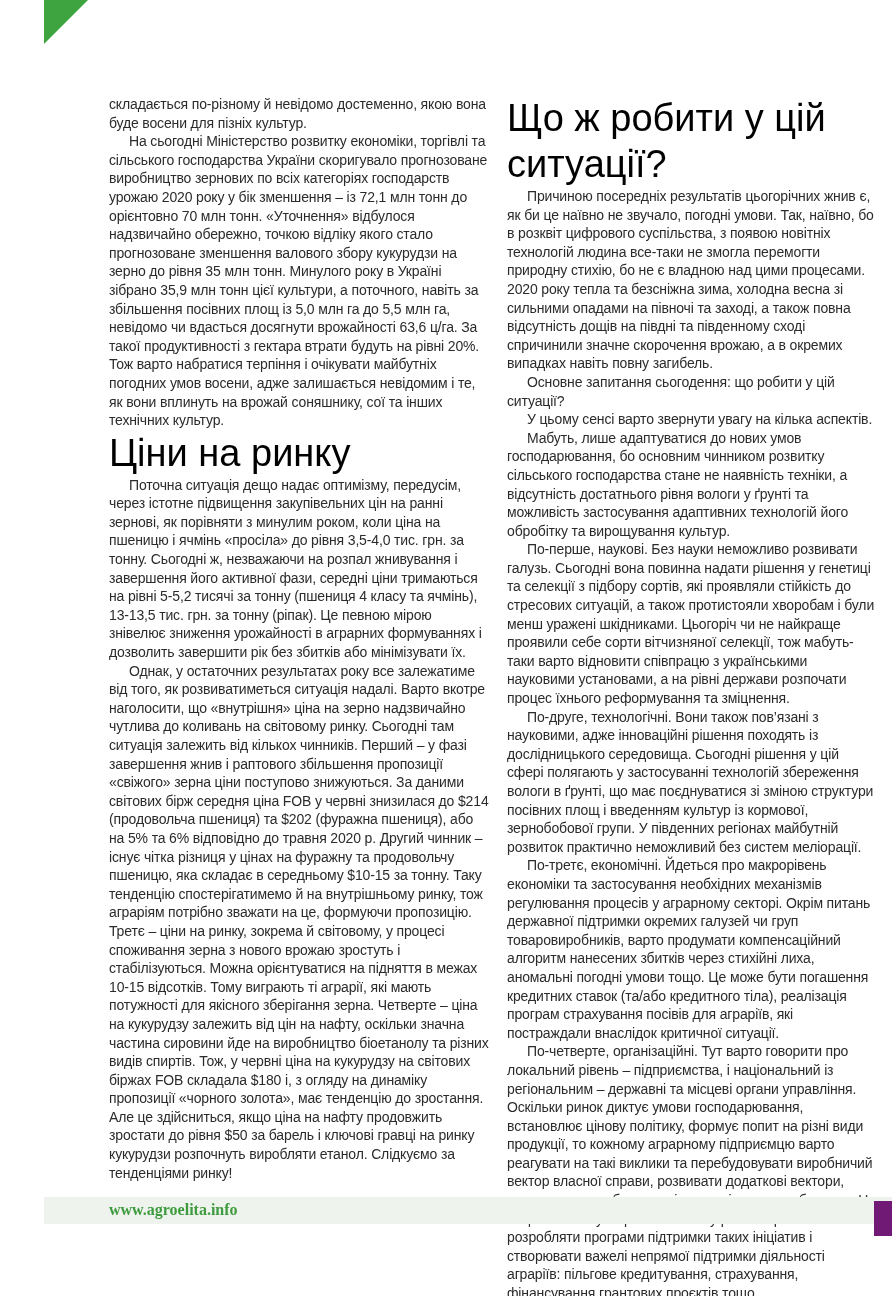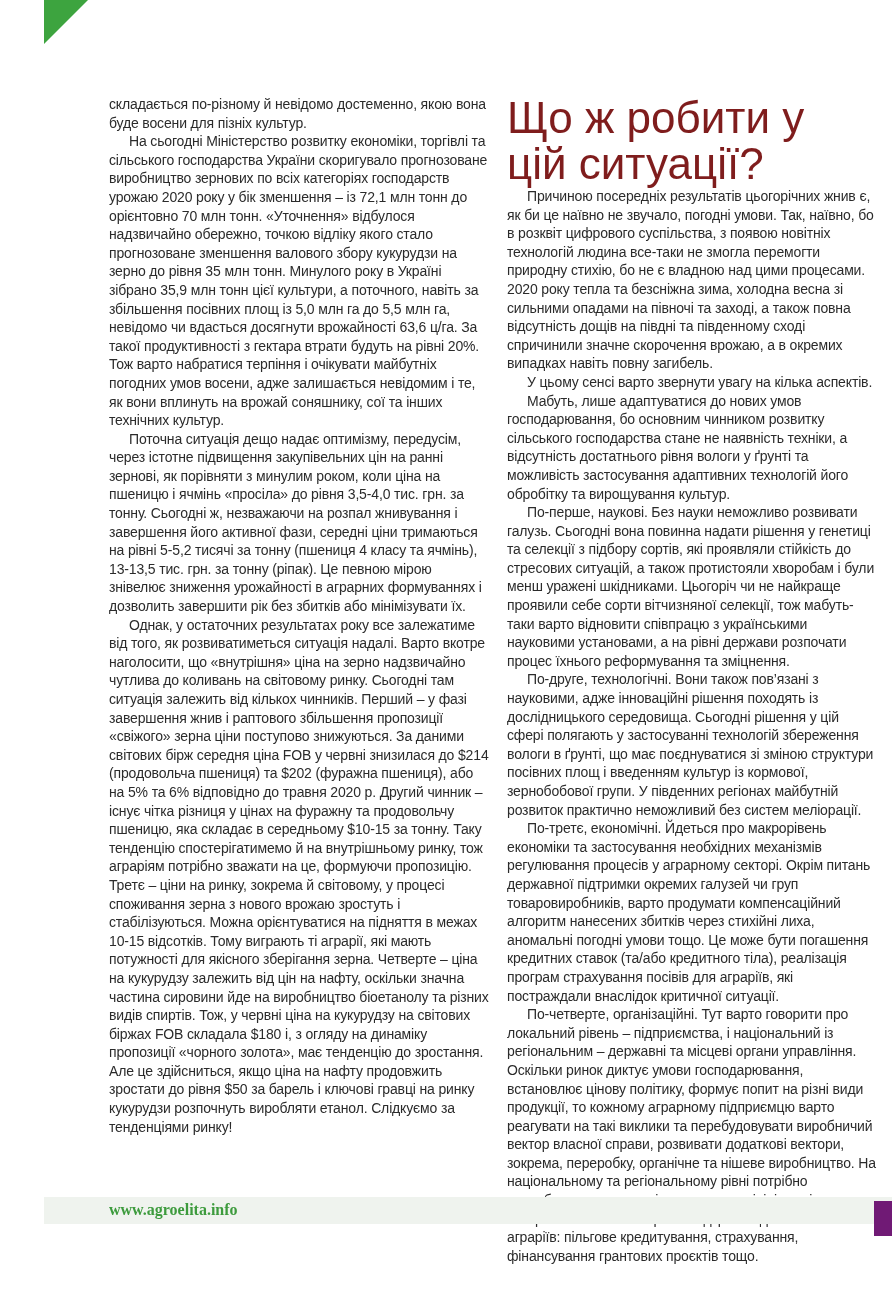--- a/index.html
+++ b/index.html
@@ -32,23 +32,23 @@
     font-size:14px;
     line-height:18.6px;
     letter-spacing:-0.15px;
     text-align:left;
   }
   .col p.indent{text-indent:20px;}
   h1.section-heading{
     margin:0;
     font-family:"Liberation Sans","DejaVu Sans",sans-serif;
     font-weight:400;
-    font-size:44px;
+    font-size:38px;
     line-height:46px;
-    color:#7f1d1d;
+    color:#000000;
     letter-spacing:0;
   }
   .heading-prices{margin-top:26px;margin-bottom:16px;}
   .heading-situation{margin-top:-6px;margin-bottom:18px;}
   .footer-band{
     position:absolute;
     left:0;right:0;top:1197px;height:27px;
     background:#eff3ee;
   }
   .footer-site{
@@ -77,29 +77,31 @@
 <div class="page">
 
   <div class="corner-triangle"></div>
 
   <div class="content">
 
     <div class="col col-left">
       <p>складається по-різному й невідомо достеменно, якою вона буде восени для пізніх культур.</p>
       <p class="indent">На сьогодні Міністерство розвитку економіки, торгівлі та сільського господарства України скоригувало прогнозоване виробництво зернових по всіх категоріях господарств урожаю 2020 року у бік зменшення – із 72,1 млн тонн до орієнтовно 70 млн тонн. «Уточнення» відбулося надзвичайно обережно, точкою відліку якого стало прогнозоване зменшення валового збору кукурудзи на зерно до рівня 35 млн тонн. Минулого року в Україні зібрано 35,9 млн тонн цієї культури, а поточного, навіть за збільшення посівних площ із 5,0 млн га до 5,5 млн га, невідомо чи вдасться досягнути врожайності 63,6 ц/га. За такої продуктивності з гектара втрати будуть на рівні 20%. Тож варто набратися терпіння і очікувати майбутніх погодних умов восени, адже залишається невідомим і те, як вони вплинуть на врожай соняшнику, сої та інших технічних культур.</p>
 
+      <h1 class="section-heading heading-prices">Ціни на ринку</h1>
 
       <p class="indent">Поточна ситуація дещо надає оптимізму, передусім, через істотне підвищення закупівельних цін на ранні зернові, як порівняти з минулим роком, коли ціна на пшеницю і ячмінь «просіла» до рівня 3,5-4,0 тис. грн. за тонну. Сьогодні ж, незважаючи на розпал жнивування і завершення його активної фази, середні ціни тримаються на рівні 5-5,2 тисячі за тонну (пшениця 4 класу та ячмінь), 13-13,5 тис. грн. за тонну (ріпак). Це певною мірою знівелює зниження урожайності в аграрних формуваннях і дозволить завершити рік без збитків або мінімізувати їх.</p>
       <p class="indent">Однак, у остаточних результатах року все залежатиме від того, як розвиватиметься ситуація надалі. Варто вкотре наголосити, що «внутрішня» ціна на зерно надзвичайно чутлива до коливань на світовому ринку. Сьогодні там ситуація залежить від кількох чинників. Перший – у фазі завершення жнив і раптового збільшення пропозиції «свіжого» зерна ціни поступово знижуються. За даними світових бірж середня ціна FOB у червні знизилася до $214 (продовольча пшениця) та $202 (фуражна пшениця), або на 5% та 6% відповідно до травня 2020 р. Другий чинник – існує чітка різниця у цінах на фуражну та продовольчу пшеницю, яка складає в середньому $10-15 за тонну. Таку тенденцію спостерігатимемо й на внутрішньому ринку, тож аграріям потрібно зважати на це, формуючи пропозицію. Третє – ціни на ринку, зокрема й світовому, у процесі споживання зерна з нового врожаю зростуть і стабілізуються. Можна орієнтуватися на підняття в межах 10-15 відсотків. Тому виграють ті аграрії, які мають потужності для якісного зберігання зерна. Четверте – ціна на кукурудзу залежить від цін на нафту, оскільки значна частина сировини йде на виробництво біоетанолу та різних видів спиртів. Тож, у червні ціна на кукурудзу на світових біржах FOB складала $180 і, з огляду на динаміку пропозиції «чорного золота», має тенденцію до зростання. Але це здійсниться, якщо ціна на нафту продовжить зростати до рівня $50 за барель і ключові гравці на ринку кукурудзи розпочнуть виробляти етанол. Слідкуємо за тенденціями ринку!</p>
     </div>
 
     <div class="col col-right">
       <h1 class="section-heading heading-situation">Що ж робити у цій ситуації?</h1>
 
       <p class="indent">Причиною посередніх результатів цьогорічних жнив є, як би це наївно не звучало, погодні умови. Так, наївно, бо в розквіт цифрового суспільства, з появою новітніх технологій людина все-таки не змогла перемогти природну стихію, бо не є владною над цими процесами. 2020 року тепла та безсніжна зима, холодна весна зі сильними опадами на півночі та заході, а також повна відсутність дощів на півдні та південному сході спричинили значне скорочення врожаю, а в окремих випадках навіть повну загибель.</p>
+      <p class="indent">Основне запитання сьогодення: що робити у цій ситуації?</p>
       <p class="indent">У цьому сенсі варто звернути увагу на кілька аспектів.</p>
       <p class="indent">Мабуть, лише адаптуватися до нових умов господарювання, бо основним чинником розвитку сільського господарства стане не наявність техніки, а відсутність достатнього рівня вологи у ґрунті та можливість застосування адаптивних технологій його обробітку та вирощування культур.</p>
       <p class="indent">По-перше, наукові. Без науки неможливо розвивати галузь. Сьогодні вона повинна надати рішення у генетиці та селекції з підбору сортів, які проявляли стійкість до стресових ситуацій, а також протистояли хворобам і були менш уражені шкідниками. Цьогоріч чи не найкраще проявили себе сорти вітчизняної селекції, тож мабуть-таки варто відновити співпрацю з українськими науковими установами, а на рівні держави розпочати процес їхнього реформування та зміцнення.</p>
       <p class="indent">По-друге, технологічні. Вони також пов’язані з науковими, адже інноваційні рішення походять із дослідницького середовища. Сьогодні рішення у цій сфері полягають у застосуванні технологій збереження вологи в ґрунті, що має поєднуватися зі зміною структури посівних площ і введенням культур із кормової, зернобобової групи. У південних регіонах майбутній розвиток практично неможливий без систем меліорації.</p>
       <p class="indent">По-третє, економічні. Йдеться про макрорівень економіки та застосування необхідних механізмів регулювання процесів у аграрному секторі. Окрім питань державної підтримки окремих галузей чи груп товаровиробників, варто продумати компенсаційний алгоритм нанесених збитків через стихійні лиха, аномальні погодні умови тощо. Це може бути погашення кредитних ставок (та/або кредитного тіла), реалізація програм страхування посівів для аграріїв, які постраждали внаслідок критичної ситуації.</p>
       <p class="indent">По-четверте, організаційні. Тут варто говорити про локальний рівень – підприємства, і національний із регіональним – державні та місцеві органи управління. Оскільки ринок диктує умови господарювання, встановлює цінову політику, формує попит на різні види продукції, то кожному аграрному підприємцю варто реагувати на такі виклики та перебудовувати виробничий вектор власної справи, розвивати додаткові вектори, зокрема, переробку, органічне та нішеве виробництво. На національному та регіональному рівні потрібно розробляти програми підтримки таких ініціатив і створювати важелі непрямої підтримки діяльності аграріїв: пільгове кредитування, страхування, фінансування грантових проєктів тощо.</p>
 
     </div>
 
   </div>

